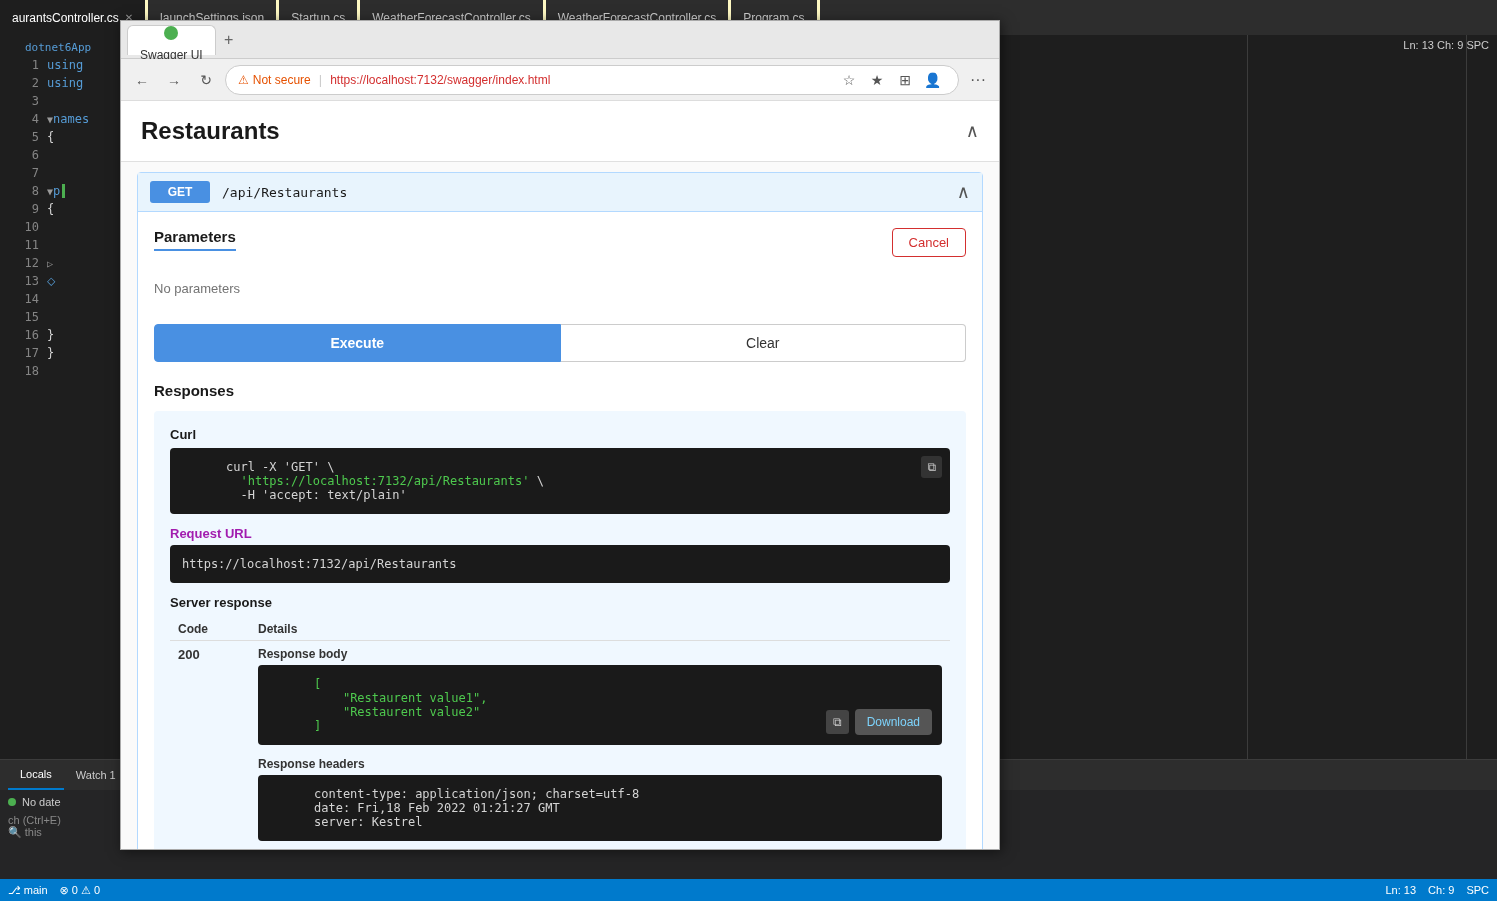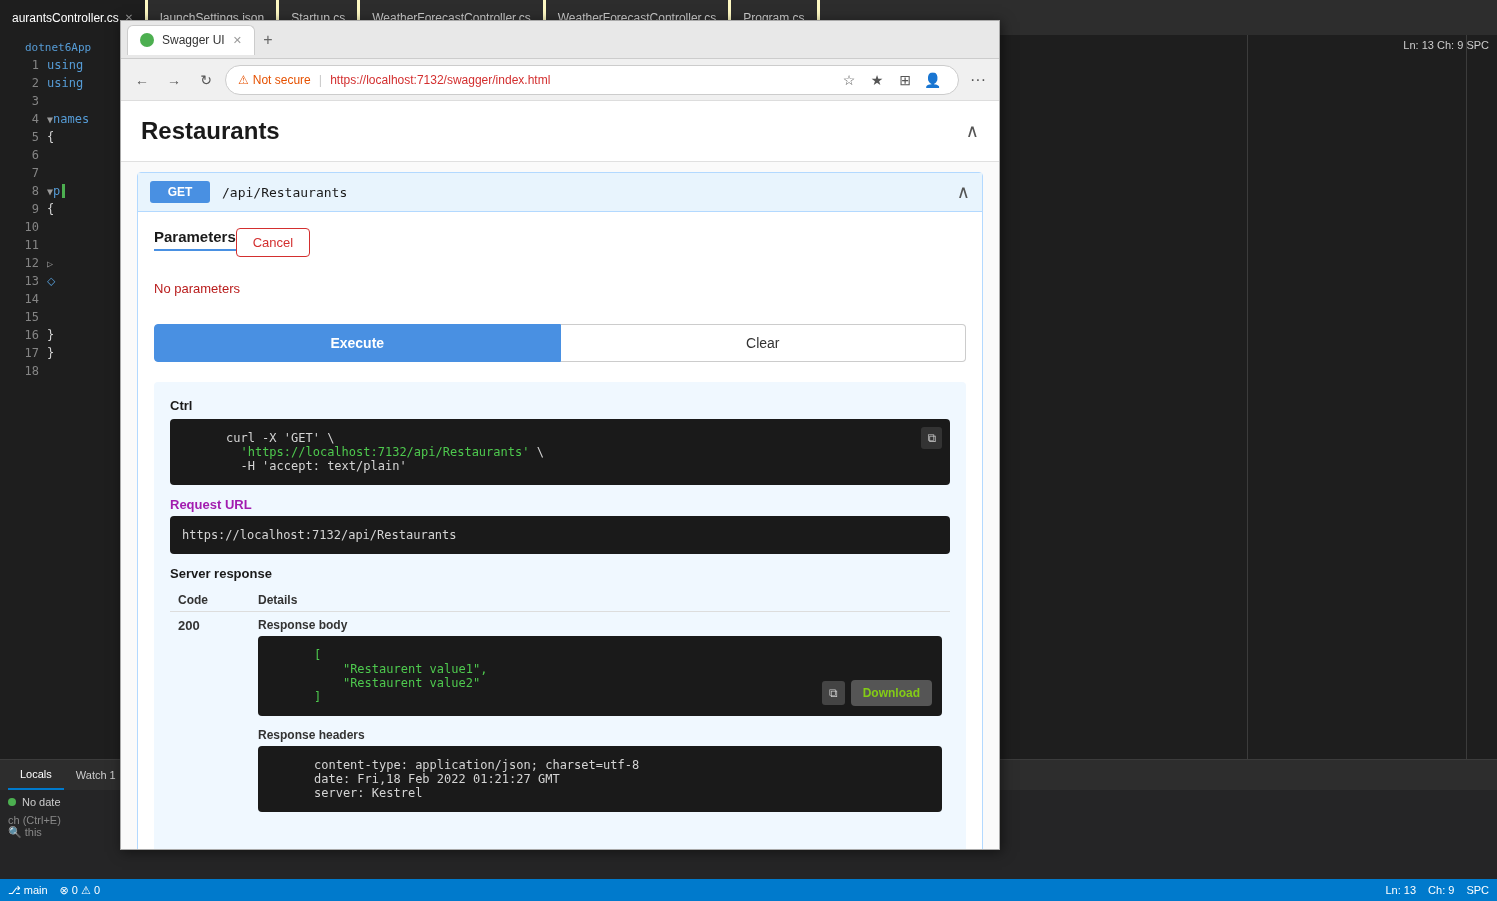--- a/index.html
+++ b/index.html
@@ -177,20 +177,21 @@
       height: 30px;
       padding: 0 12px;
       background: #fff;
       border: 1px solid #ccc;
       border-bottom: none;
       border-radius: 6px 6px 0 0;
       font-size: 12px;
       color: #333;
       gap: 8px;
       cursor: pointer;
+      flex-direction: column;
     }
     .browser-tab .tab-icon {
       width: 14px;
       height: 14px;
       background: #4CAF50;
       border-radius: 50%;
       flex-shrink: 0;
     }
     .browser-tab .tab-x {
       color: #999;
@@ -345,41 +346,41 @@
     }
 
     
     .endpoint-body {
       padding: 16px;
       background: #fff;
     }
     .params-section {
       display: flex;
       align-items: flex-start;
-      justify-content: flex-start;
+      justify-content: space-between;
       margin-bottom: 16px;
     }
     .params-title {
       font-size: 15px;
       font-weight: 600;
       color: #1a1a1a;
       border-bottom: 2px solid #4990e2;
       padding-bottom: 4px;
     }
     .cancel-btn {
       border: 1px solid #d32f2f;
       color: #d32f2f;
       background: #fff;
       padding: 6px 16px;
       border-radius: 4px;
       cursor: pointer;
       font-size: 13px;
     }
     .no-params {
-      color: #b91c1c;
+      color: #737373;
       font-size: 13px;
       padding: 8px 0 16px 0;
     }
     .execute-row {
       display: flex;
       gap: 0;
       margin: 12px 0;
     }
     .execute-btn {
       flex: 1;
@@ -514,27 +515,26 @@
     .response-actions {
       display: flex;
       align-items: center;
       gap: 6px;
       position: absolute;
       bottom: 10px;
       right: 10px;
     }
     .download-btn {
       background: #555;
-      color: #84cc16;
+      color: #7dd3fc;
       border: none;
       padding: 6px 12px;
       border-radius: 4px;
       cursor: pointer;
       font-size: 12px;
-      font-weight: bold;
     }
     .copy-btn-small {
       background: #444;
       border: none;
       cursor: pointer;
       color: #ccc;
       padding: 5px 7px;
       border-radius: 3px;
       font-size: 12px;
     }
@@ -738,23 +738,24 @@
             <button class="cancel-btn">Cancel</button>
           </div>
           <div class="no-params">No parameters</div>
 
           <div class="execute-row">
             <button class="execute-btn">Execute</button>
             <button class="clear-btn">Clear</button>
           </div>
 
           <div class="responses-section">
+            <div class="responses-title">Responses</div>
             <div class="responses-bg">
 
-              <div class="curl-label">Ctrl</div>
+              <div class="curl-label">Curl</div>
               <div class="code-block">
                 <div class="code-text"><span>curl -X 'GET' \
   </span><span class="url-green">'https://localhost:7132/api/Restaurants'</span><span> \
   -H 'accept: text/plain'</span></div>
                 <button class="copy-icon-btn">⧉</button>
               </div>
 
               <div class="req-url-label">Request URL</div>
               <div class="url-dark">https://localhost:7132/api/Restaurants</div>
 

